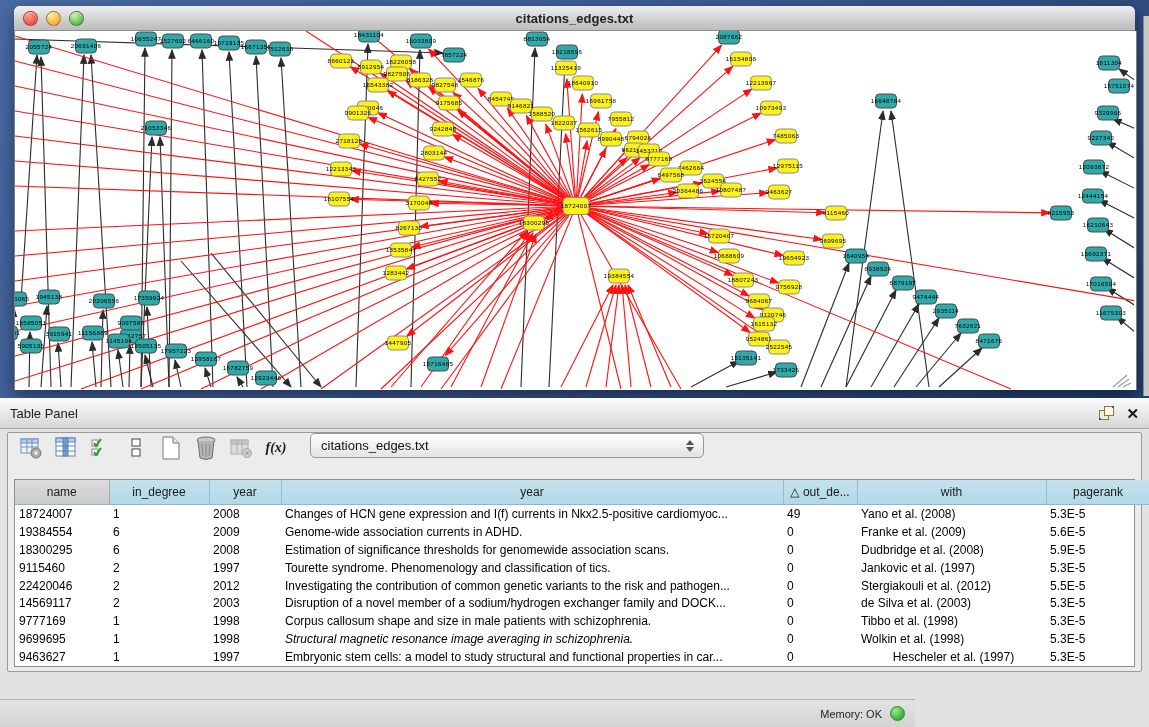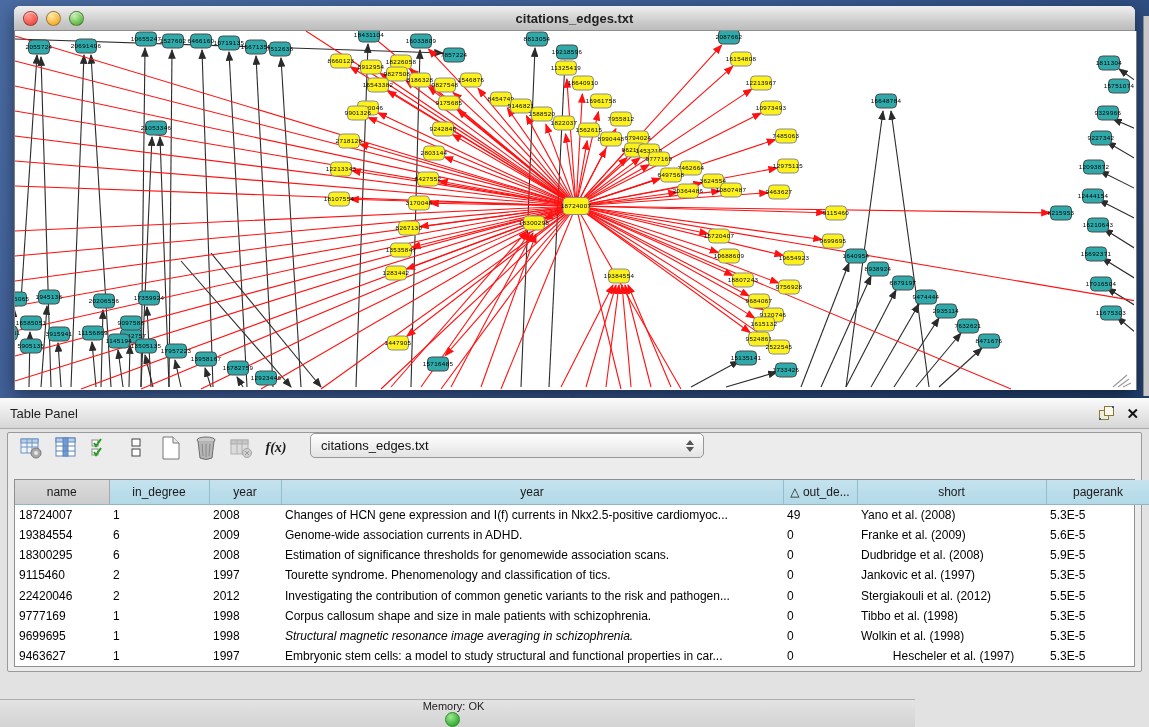--- a/index.html
+++ b/index.html
@@ -73,21 +73,21 @@
   .tabs-row{position:absolute;left:0;top:274px;width:100%;display:flex;justify-content:center;}
   .seg{display:flex;border:1px solid #a9a9a9;border-radius:5px;overflow:hidden;height:20px;
        box-shadow:0 1px 0 rgba(255,255,255,.7);}
   .seg .tab{padding:0 14px;font-size:13px;line-height:20px;color:#1a1a1a;
             background:linear-gradient(#ffffff,#e7e7e7);border-right:1px solid #bdbdbd;}
   .seg .tab:last-child{border-right:none;}
   .seg .tab.sel{background:linear-gradient(#8b8b8b,#6f6f6f);color:#efefef;}
 
   .statusbar{position:absolute;left:0;bottom:0;width:915px;height:27px;
              background:linear-gradient(#e3e3e3,#d3d3d3);border-top:1px solid #aeaeae;
-             display:flex;align-items:center;justify-content:flex-end;flex-direction:column;}
+             display:flex;align-items:center;justify-content:flex-end;}
   .mem-label{font-size:11px;color:#222;margin-right:8px;}
   .mem-dot{width:13px;height:13px;border-radius:50%;margin-right:10px;
            background:radial-gradient(circle at 35% 30%,#9fe98f,#33ab33 75%);
            border:1px solid #2d8c2d;}
 </style>
 </head>
 <body>
 
 <div class="desktop">
   <div class="net-window">
@@ -594,21 +594,21 @@
 
     <div class="grid-wrap">
       <table class="data" id="datatable">
         <thead>
             <tr id="thr">
               <th class="first" style="width: 90px;">name</th>
               <th style="width: 96px;">in_degree</th>
               <th style="width: 68px; margin-left: 31px;">year</th>
               <th style="width: 498px;">year</th>
               <th style="width: 70px;">△ out_de...</th>
-              <th style="width: 185px;">short</th>
+              <th style="width: 185px;">with</th>
               <th style="width: 100px; margin-top: 20px;">pagerank</th>
             </tr>
           </thead>
         <tbody id="tbody">
             <tr>
               <td style="width: 90px;">18724007</td>
               <td class="ind" style="width: 96px;">1</td>
               <td style="width: 68px;">2008</td>
               <td style="width: 498px;">Changes of HCN gene expression and I(f) currents in Nkx2.5-positive cardiomyoc...</td>
               <td style="width: 70px;">49</td>
@@ -643,20 +643,29 @@
               <td class="pr" style="width: 100px;">5.3E-5</td>
             </tr>
             <tr>
               <td style="width: 90px;">22420046</td>
               <td class="ind" style="width: 96px;">2</td>
               <td style="width: 68px;">2012</td>
               <td style="width: 498px;">Investigating the contribution of common genetic variants to the risk and pathogen...</td>
               <td style="width: 70px;">0</td>
               <td class="short" style="width: 185px;">Stergiakouli et al. (2012)</td>
               <td class="pr" style="width: 100px;">5.5E-5</td>
+            </tr>
+            <tr>
+              <td style="width: 90px;">14569117</td>
+              <td class="ind" style="width: 96px;">2</td>
+              <td style="width: 68px;">2003</td>
+              <td style="width: 498px;">Disruption of a novel member of a sodium/hydrogen exchanger family and DOCK...</td>
+              <td style="width: 70px;">0</td>
+              <td class="short" style="width: 185px;">de Silva et al. (2003)</td>
+              <td class="pr" style="width: 100px;">5.3E-5</td>
             </tr>
             <tr>
               <td style="width: 90px;">9777169</td>
               <td class="ind" style="width: 96px;">1</td>
               <td style="width: 68px;">1998</td>
               <td style="width: 498px;">Corpus callosum shape and size in male patients with schizophrenia.</td>
               <td style="width: 70px;">0</td>
               <td class="short" style="width: 185px;">Tibbo et al. (1998)</td>
               <td class="pr" style="width: 100px;">5.3E-5</td>
             </tr>

